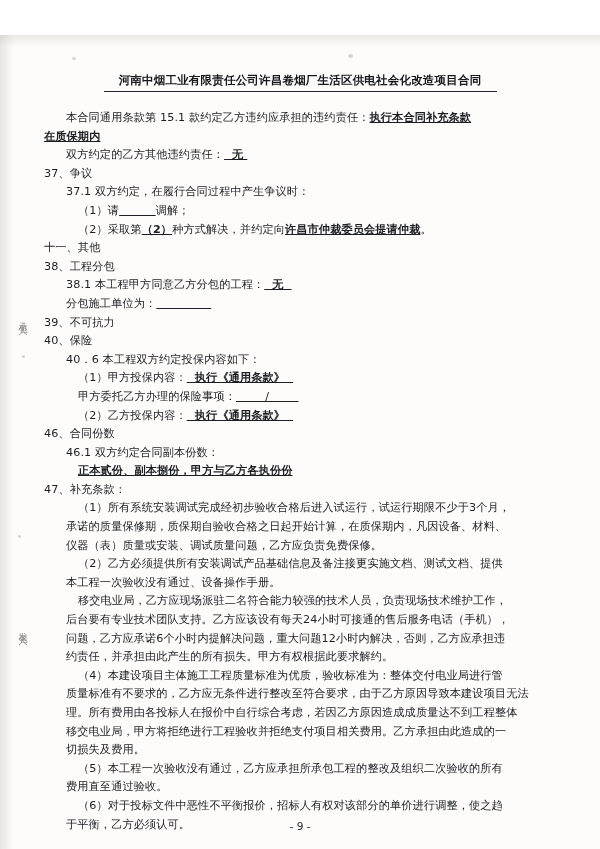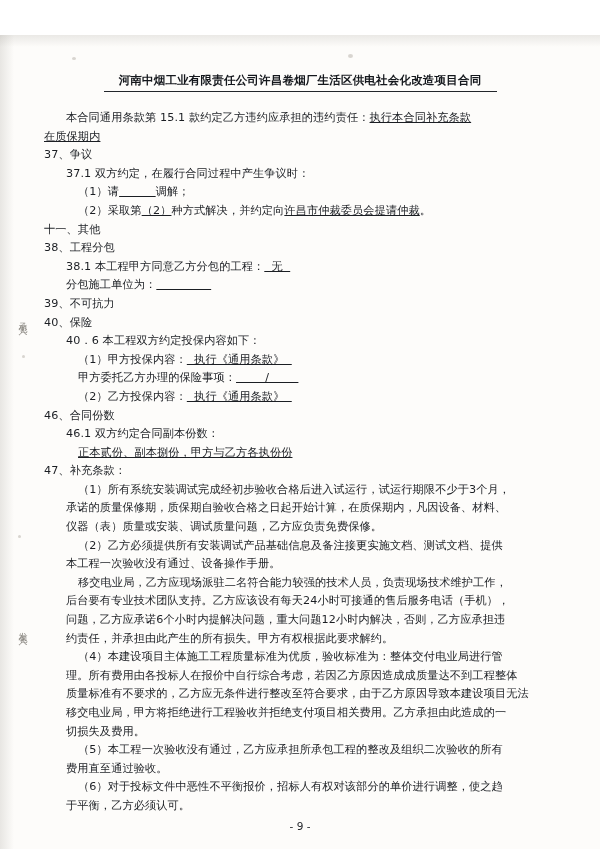--- a/index.html
+++ b/index.html
@@ -59,21 +59,21 @@
     line-height: 18.6px;
     color: #1b1e23;
     white-space: pre-wrap;
     word-break: break-all;
     letter-spacing: 0.1px;
   }
   .ind0 { margin-left: 0; }
   .ind1 { margin-left: 22px; }
   .ind2 { margin-left: 34px; }
   .u { text-decoration: underline; }
-  .ub { font-weight: normal; text-decoration: underline; }
+  .ub { font-weight: bold; text-decoration: underline; }
   .pagenum {
     position: absolute;
     bottom: 52px;
     left: 0;
     width: 600px;
     text-align: center;
     font-size: 10.5px;
     color: #23262b;
   }
   .margin-mark {
@@ -118,20 +118,21 @@
 
   <div class="doc-title">河南中烟工业有限责任公司许昌卷烟厂生活区供电社会化改造项目合同</div>
   <div class="title-underline"></div>
 
   <div class="margin-mark" style="top:280px;left:16px;">承包人</div>
   <div class="margin-mark" style="top:590px;left:16px;">发包人</div>
 
   <div class="body" id="doc-body">
       <div class="line ind1"><span>本合同通用条款第 15.1 款约定乙方违约应承担的违约责任：</span><span class="ub">执行本合同补充条款</span></div>
       <div class="line ind0"><span class="ub">在质保期内</span></div>
+      <div class="line ind1"><span>双方约定的乙方其他违约责任：</span><span class="ub">  无 </span><span> </span></div>
       <div class="line ind0"><span>37、争议</span></div>
       <div class="line ind1"><span>37.1 双方约定，在履行合同过程中产生争议时：</span></div>
       <div class="line ind2"><span>（1）请</span><span class="u">          </span><span>调解；</span></div>
       <div class="line ind2"><span>（2）采取第</span><span class="ub">（2）</span><span>种方式解决，并约定向</span><span class="ub">许昌市仲裁委员会提请仲裁</span><span>。</span></div>
       <div class="line ind0"><span>十一、其他</span></div>
       <div class="line ind0"><span>38、工程分包</span></div>
       <div class="line ind1"><span>38.1 本工程甲方同意乙方分包的工程：</span><span class="ub">  无  </span></div>
       <div class="line ind1"><span>分包施工单位为：</span><span class="u">               </span></div>
       <div class="line ind0"><span>39、不可抗力</span></div>
       <div class="line ind0"><span>40、保险</span></div>
@@ -146,22 +147,22 @@
       <div class="line ind2"><span>（1）所有系统安装调试完成经初步验收合格后进入试运行，试运行期限不少于3个月，</span></div>
       <div class="line ind1"><span>承诺的质量保修期，质保期自验收合格之日起开始计算，在质保期内，凡因设备、材料、</span></div>
       <div class="line ind1"><span>仪器（表）质量或安装、调试质量问题，乙方应负责免费保修。</span></div>
       <div class="line ind2"><span>（2）乙方必须提供所有安装调试产品基础信息及备注接更实施文档、测试文档、提供</span></div>
       <div class="line ind1"><span>本工程一次验收没有通过、设备操作手册。</span></div>
       <div class="line ind2"><span>移交电业局，乙方应现场派驻二名符合能力较强的技术人员，负责现场技术维护工作，</span></div>
       <div class="line ind1"><span>后台要有专业技术团队支持。乙方应该设有每天24小时可接通的售后服务电话（手机），</span></div>
       <div class="line ind1"><span>问题，乙方应承诺6个小时内提解决问题，重大问题12小时内解决，否则，乙方应承担违</span></div>
       <div class="line ind1"><span>约责任，并承担由此产生的所有损失。甲方有权根据此要求解约。</span></div>
       <div class="line ind2"><span>（4）本建设项目主体施工工程质量标准为优质，验收标准为：整体交付电业局进行管</span></div>
+      <div class="line ind1"><span>质量标准有不要求的，乙方应无条件进行整改至符合要求，由于乙方原因导致本建设项目无法</span></div>
       <div class="line ind1"><span>理。所有费用由各投标人在报价中自行综合考虑，若因乙方原因造成成质量达不到工程整体</span></div>
-      <div class="line ind1"><span>质量标准有不要求的，乙方应无条件进行整改至符合要求，由于乙方原因导致本建设项目无法</span></div>
       <div class="line ind1"><span>移交电业局，甲方将拒绝进行工程验收并拒绝支付项目相关费用。乙方承担由此造成的一</span></div>
       <div class="line ind1"><span>切损失及费用。</span></div>
       <div class="line ind2"><span>（5）本工程一次验收没有通过，乙方应承担所承包工程的整改及组织二次验收的所有</span></div>
       <div class="line ind1"><span>费用直至通过验收。</span></div>
       <div class="line ind2"><span>（6）对于投标文件中恶性不平衡报价，招标人有权对该部分的单价进行调整，使之趋</span></div>
       <div class="line ind1"><span>于平衡，乙方必须认可。</span></div>
     </div>
 
   <div class="pagenum">- 9 -</div>
 </div>

